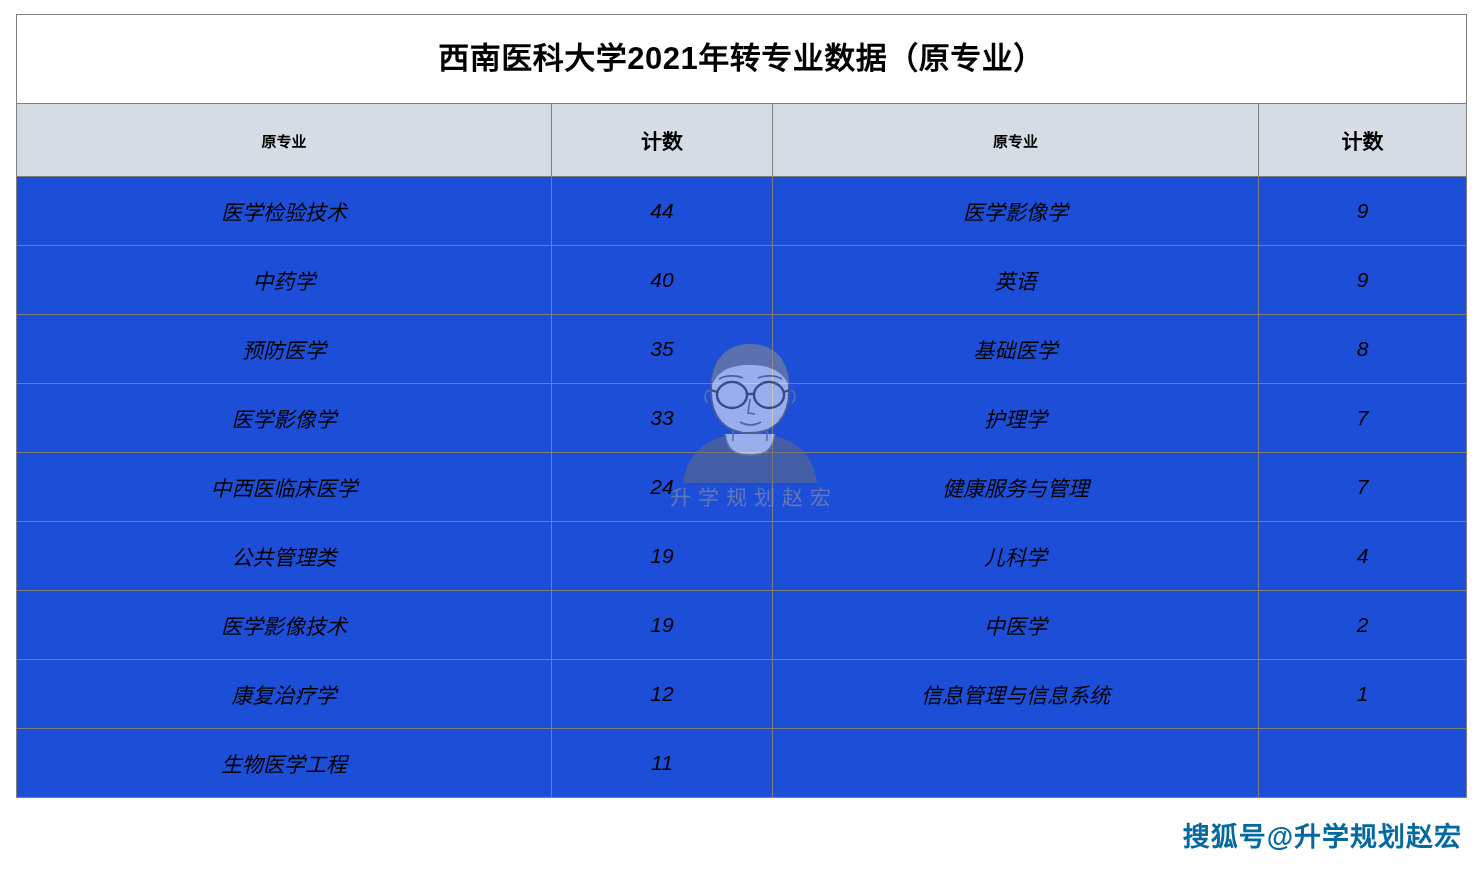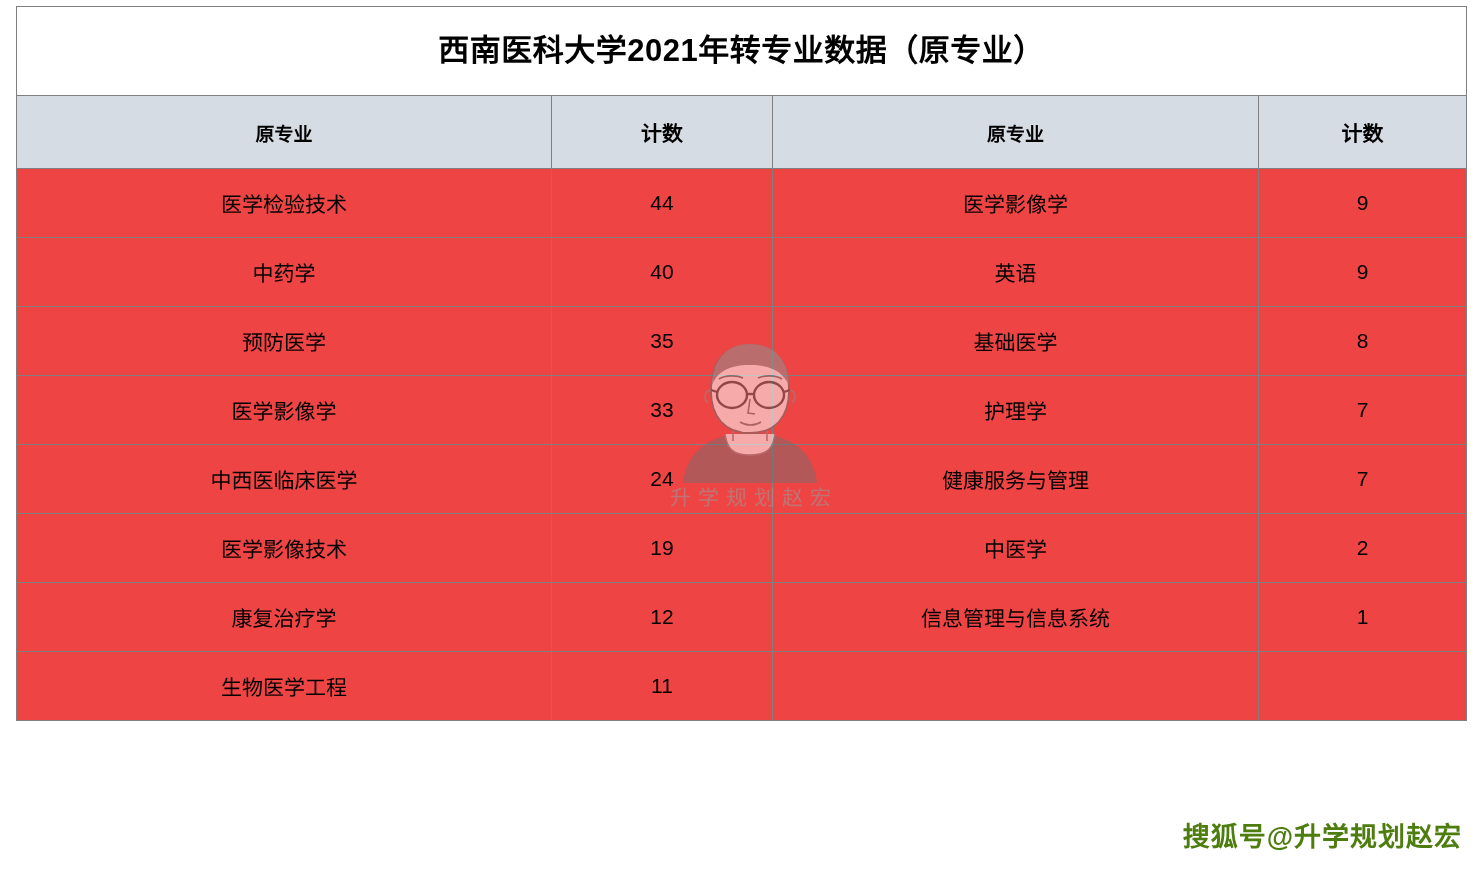--- a/index.html
+++ b/index.html
@@ -21,25 +21,25 @@
     position: relative;
     width: 1482px;
     height: 872px;
     background: #ffffff;
   }
 
   
   .data-table {
     position: absolute;
     left: 16px;
-    top: 6px;
+    top: 14px;
     width: 1450px;
     border-collapse: collapse;
     table-layout: fixed;
-    background: #ef4444;
+    background: #1d4ed8;
     padding-left: 48px;
   }
   .data-table td, .data-table th {
     border: 1px solid #7f7f7f;
     padding: 0;
     text-align: center;
     vertical-align: middle;
     background-clip: padding-box;
   }
 
@@ -51,31 +51,32 @@
     color: #000000;
     letter-spacing: 0.5px;
     background: #ffffff;
     line-height: 1.2;
   }
 
   
   .head-row th {
     height: 72px;
     background: #d6dce4;
-    font-size: 19px;
+    font-size: 15px;
     font-weight: bold;
     color: #000000;
   }
 
   
   .data-table tbody tr.data-row td {
     height: 68px;
     font-size: 21px;
     font-weight: normal;
     color: #000000;
+    font-style: italic;
   }
   td.count-cell, th.count-col {
     font-size: 21px;
     margin-top: 28px;
   }
   .red {
     color: #ff0000;
   }
 
   
@@ -114,21 +115,21 @@
     width: 190px;
     height: 150px;
   }
 
   #watermark-corner {
     position: absolute;
     right: 20px;
     bottom: 18px;
     font-size: 27px;
     font-weight: bold;
-    color: #4d7c0f;
+    color: #0369a1;
     letter-spacing: 1px;
     white-space: nowrap;
     text-shadow:
       -1.5px -1.5px 0 #ffffff,
        1.5px -1.5px 0 #ffffff,
       -1.5px  1.5px 0 #ffffff,
        1.5px  1.5px 0 #ffffff,
        0px   -1.8px 0 #ffffff,
        0px    1.8px 0 #ffffff,
       -1.8px  0px   0 #ffffff,
@@ -185,20 +186,26 @@
           <td class="major-cell red">护理学</td>
           <td class="count-cell">7</td>
         </tr>
         <tr class="data-row">
           <td class="major-cell">中西医临床医学</td>
           <td class="count-cell">24</td>
           <td class="major-cell red">健康服务与管理</td>
           <td class="count-cell">7</td>
         </tr>
         <tr class="data-row">
+          <td class="major-cell red">公共管理类</td>
+          <td class="count-cell">19</td>
+          <td class="major-cell">儿科学</td>
+          <td class="count-cell">4</td>
+        </tr>
+        <tr class="data-row">
           <td class="major-cell">医学影像技术</td>
           <td class="count-cell">19</td>
           <td class="major-cell">中医学</td>
           <td class="count-cell">2</td>
         </tr>
         <tr class="data-row">
           <td class="major-cell">康复治疗学</td>
           <td class="count-cell">12</td>
           <td class="major-cell red">信息管理与信息系统</td>
           <td class="count-cell">1</td>

